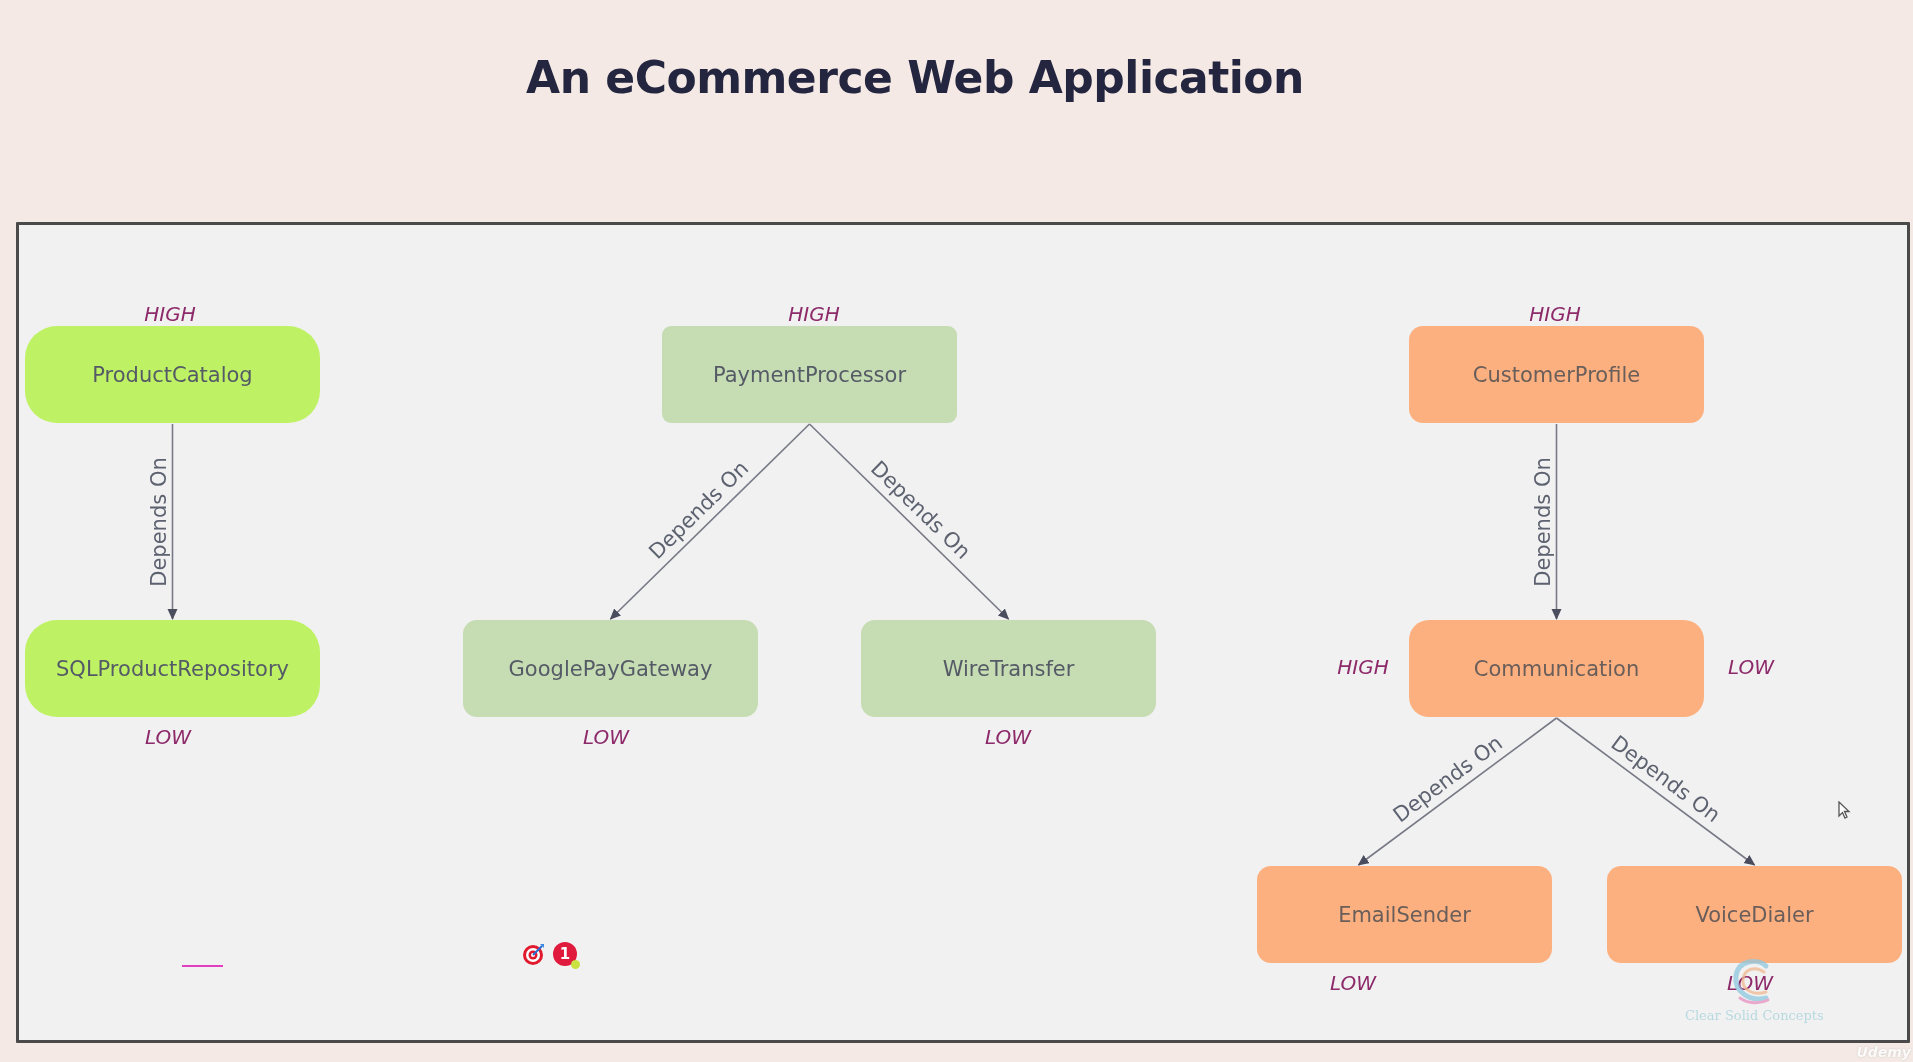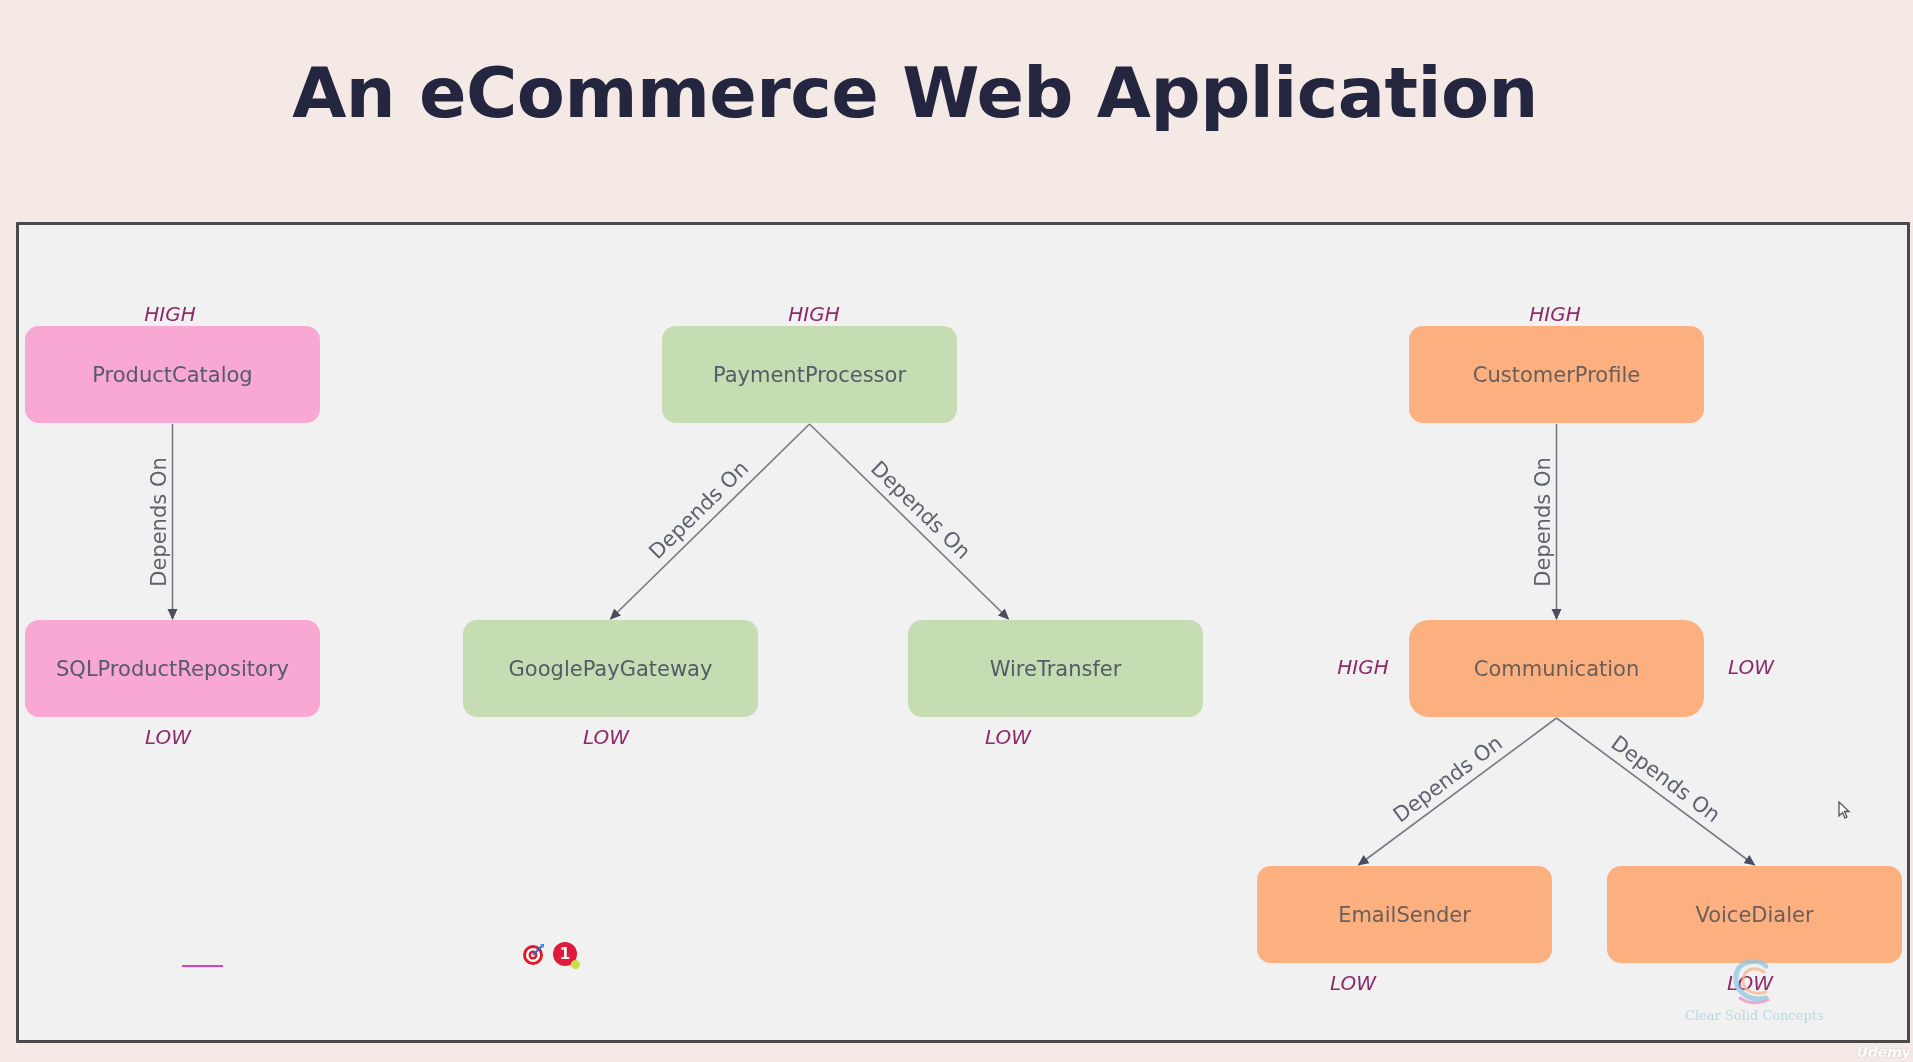--- a/index.html
+++ b/index.html
@@ -3,35 +3,35 @@
   <meta charset="utf-8">
   <style>
     html, body { margin: 0; padding: 0; }
     body {
       width: 1913px; height: 1062px; overflow: hidden;
       background: #f4e9e4; position: relative;
       font-family: "DejaVu Sans", "Liberation Sans", sans-serif;
     }
     .title {
       position: absolute; left: 0; width: 1830px; top: 52px;
-      text-align: center; font-weight: bold; font-size: 70px;
+      text-align: center; font-weight: bold; font-size: 44px;
       color: #242640; letter-spacing: -0.5px;
       font-family: "DejaVu Sans", sans-serif;
     }
     .frame {
       position: absolute; left: 16px; top: 222px; width: 1888px; height: 815px;
       background: #f2f1f1; border: 3px solid #4a4a4a; border-radius: 1px;
     }
     .node {
       position: absolute; width: 295px; height: 97px; border-radius: 14px;
       display: flex; align-items: center; justify-content: center;
       font-size: 21px; color: #555b66;
       font-family: "DejaVu Sans", sans-serif;
     }
-    .node.blue { background: #f9a8d4; }
+    .node.blue { background: #bef264; border-radius: 32px; }
     .node.green { background: #c6dcb3; }
     .node.orange { background: #fdb07f; color: #6a5e5a; }
     .lvl {
       position: absolute; font-size: 20px; color: #8c2a6a;
       transform: translateX(-50%); white-space: nowrap;
       font-family: "DejaVu Sans", sans-serif;
       font-style: italic;
     }
     svg.edges { position: absolute; left: 0; top: 0; }
     .elabel {
@@ -89,27 +89,27 @@
     </g>
 </svg>
 
 <div class="node blue" id="n-productcatalog" style="left:25px;top:326px;">
     <span>ProductCatalog</span>
   </div>
 <div class="node blue" id="n-sqlproductrepository" style="left:25px;top:620px;">
     <span>SQLProductRepository</span>
   </div>
 
-<div class="node green" id="n-paymentprocessor" style="left:662px;top:326px;">
+<div class="node green" id="n-paymentprocessor" style="left:662px;top:326px;border-radius:9px;">
     <span>PaymentProcessor</span>
   </div>
 <div class="node green" id="n-googlepaygateway" style="left:463px;top:620px;">
     <span>GooglePayGateway</span>
   </div>
-<div class="node green" id="n-wiretransfer" style="left:908px;top:620px;">
+<div class="node green" id="n-wiretransfer" style="left:861px;top:620px;">
     <span>WireTransfer</span>
   </div>
 
 <div class="node orange" id="n-customerprofile" style="left:1409px;top:326px;">
     <span>CustomerProfile</span>
   </div>
 <div class="node orange" id="n-communication" style="left:1409px;top:620px;border-radius:20px;">
     <span>Communication</span>
   </div>
 <div class="node orange" id="n-emailsender" style="left:1211px;top:866px;margin-left:46px;">

